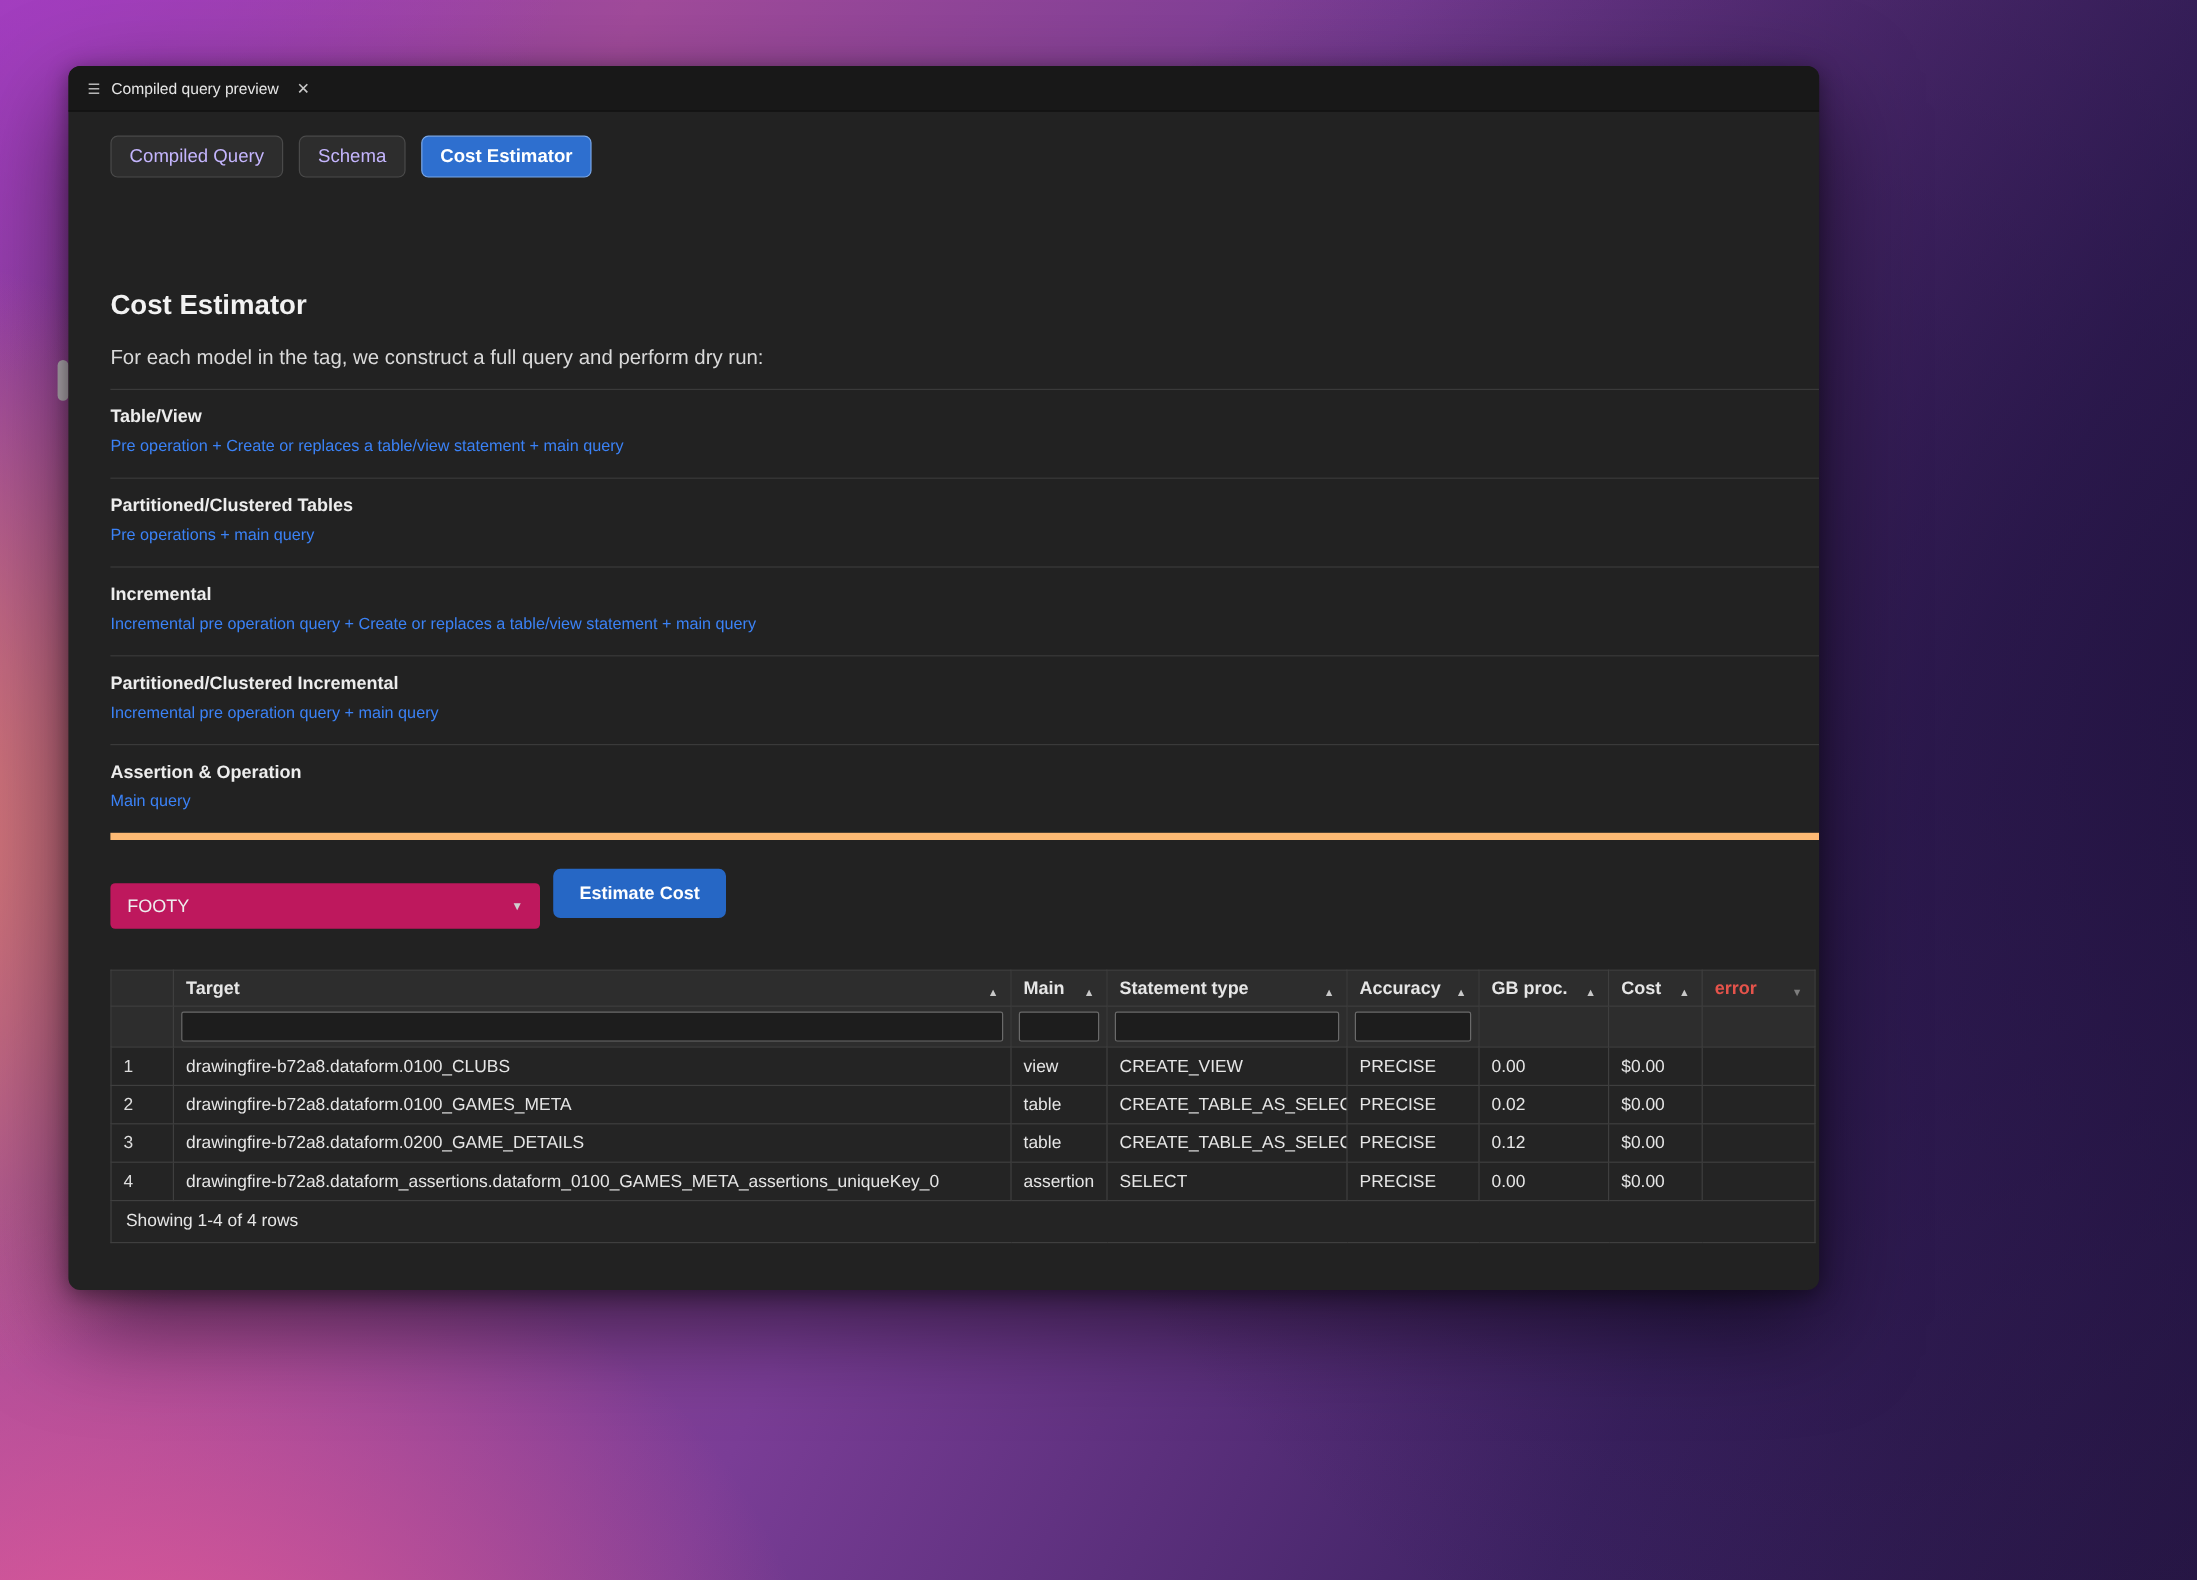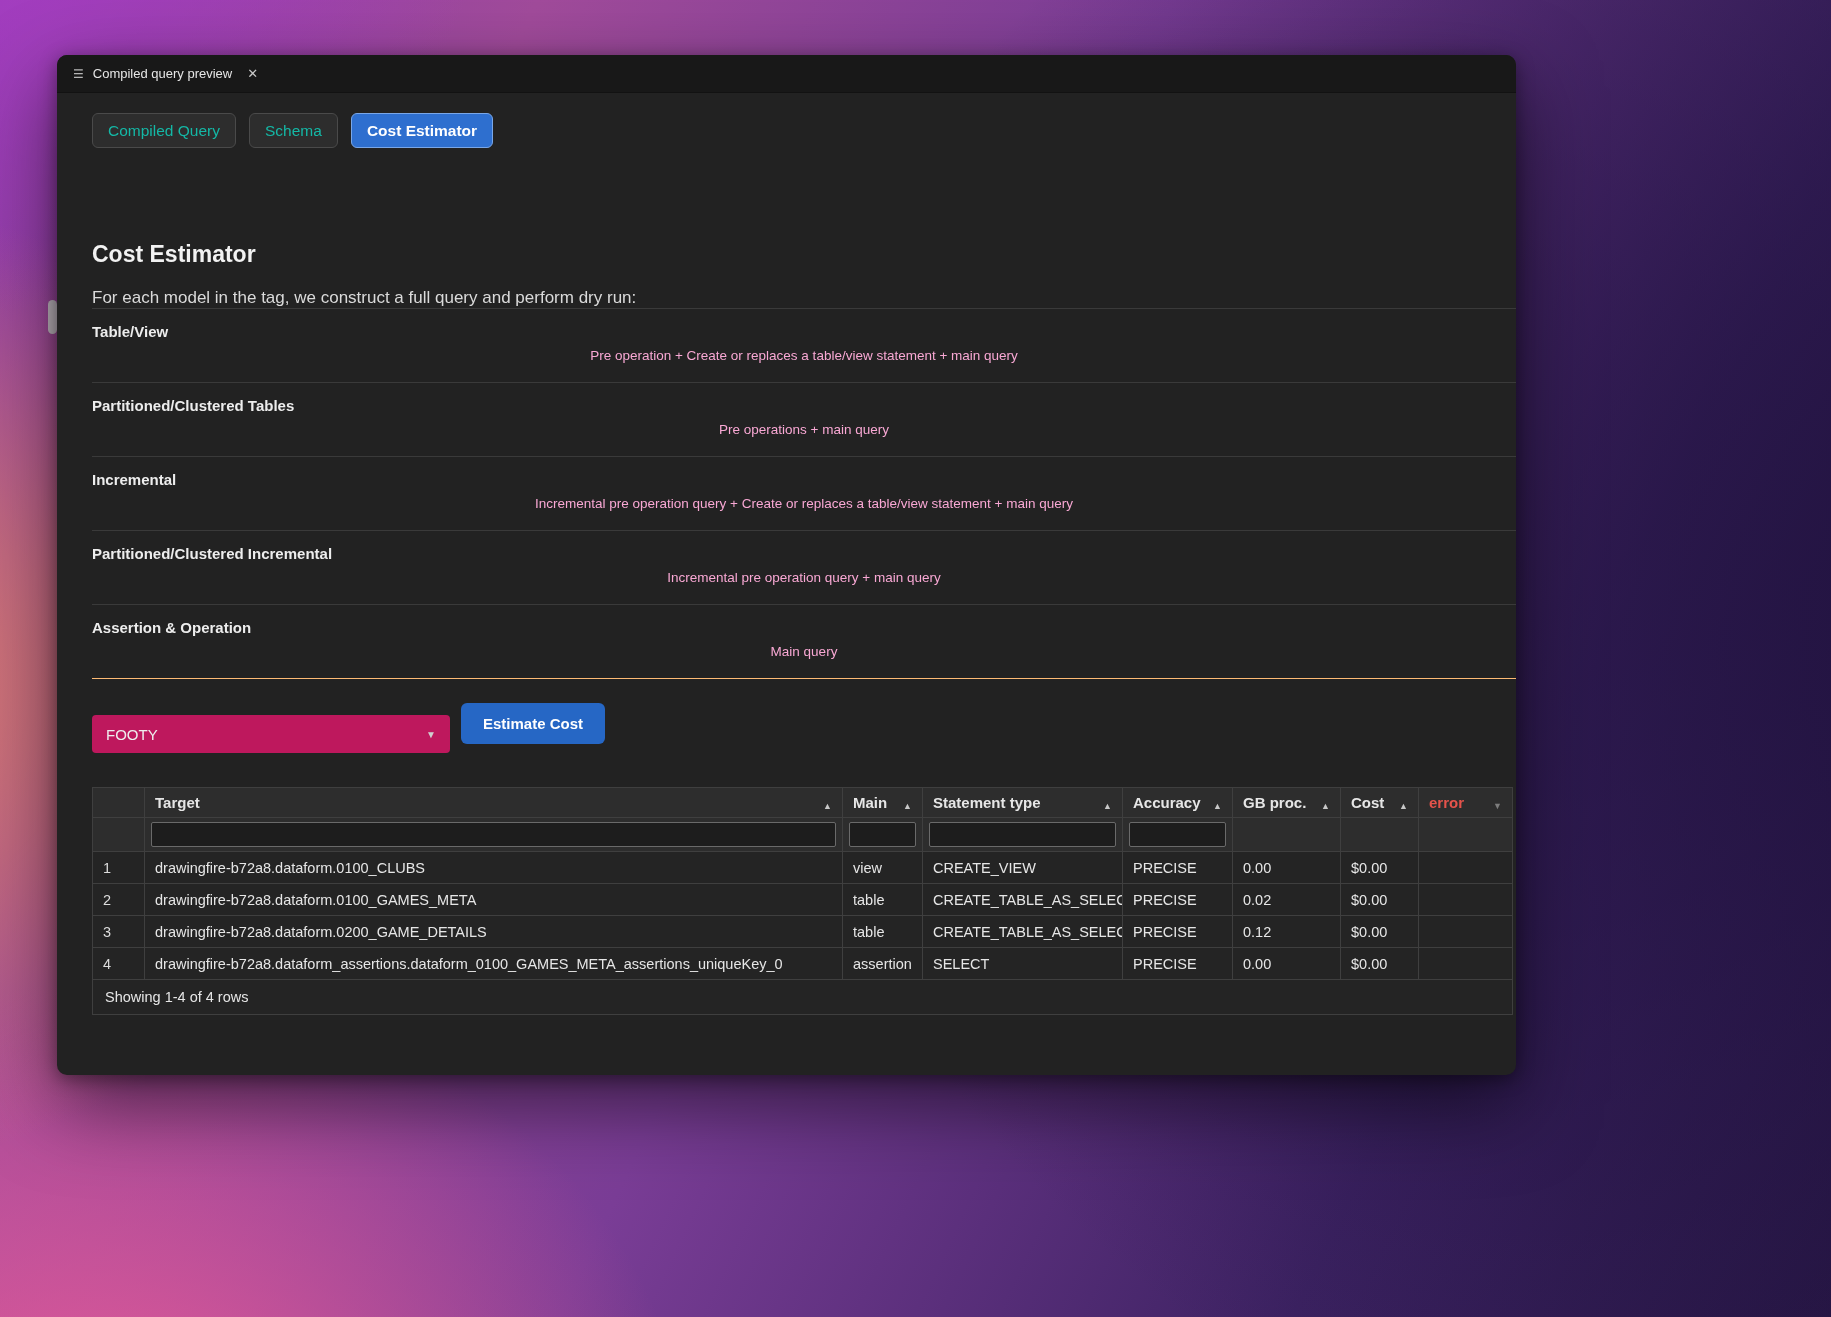--- a/index.html
+++ b/index.html
@@ -32,35 +32,35 @@
     display: flex; align-items: center; padding: 0 16px; gap: 9px;
     color: #e6e6e6; font-size: 13px;
   }
   .titlebar .list-glyph { color: #b5b5b5; font-size: 12px; }
   .titlebar .close-glyph { color: #c9c9c9; font-size: 13px; margin-left: 6px; cursor: pointer; }
 
   .content { flex: 1; padding: 18px 0 0 35px; position: relative; overflow: hidden; }
 
   .tabs-row { display: flex; gap: 13px; margin-top: 2px; }
   .tabbtn {
-    font-family: inherit; font-size: 15.5px; color: #14b8a6;
+    font-family: inherit; font-size: 15.5px; color: #c4b5fd;
     background: #2d2d2d; border: 1px solid #4a4a4a; border-radius: 6px;
     padding: 8px 15px; cursor: pointer; line-height: 1.1;
   }
   .tabbtn.active {
     background: #2e6fcf; border-color: #79a7e8; color: #ffffff; font-weight: 700;
   }
 
   h1.page-title { margin: 93px 0 0; font-size: 23px; font-weight: 700; color: #f2f2f2; }
   p.intro { margin: 20px 0 0; font-size: 17px; color: #dadada; }
 
-  .sections { border-bottom: 1px solid #fdba74; margin-right: 0; }
+  .sections { margin-top: 16px; border-bottom: 6px solid #fdba74; margin-right: 0; }
   .section { border-top: 1px solid #3a3a3a; padding: 14px 0 19px; }
   .section h3 { margin: 0; font-size: 15px; font-weight: 700; color: #ededed; }
-  .section p { margin: 8px 0 0; font-size: 13.5px; color: #f9a8d4; text-align: center; }
+  .section p { margin: 8px 0 0; font-size: 13.5px; color: #3b82f6; }
 
   .controls { display: flex; align-items: flex-start; gap: 11px; margin-top: 24px; }
   .dropdown {
     width: 358px; height: 38px; margin-top: 12px;
     background: #be185d; border-radius: 4px;
     display: flex; align-items: center; justify-content: space-between;
     padding: 0 14px; color: #eeeeee; font-size: 15px; cursor: pointer;
   }
   .dropdown .caret { font-size: 10px; color: #cfcfcf; }
   .estimate {

